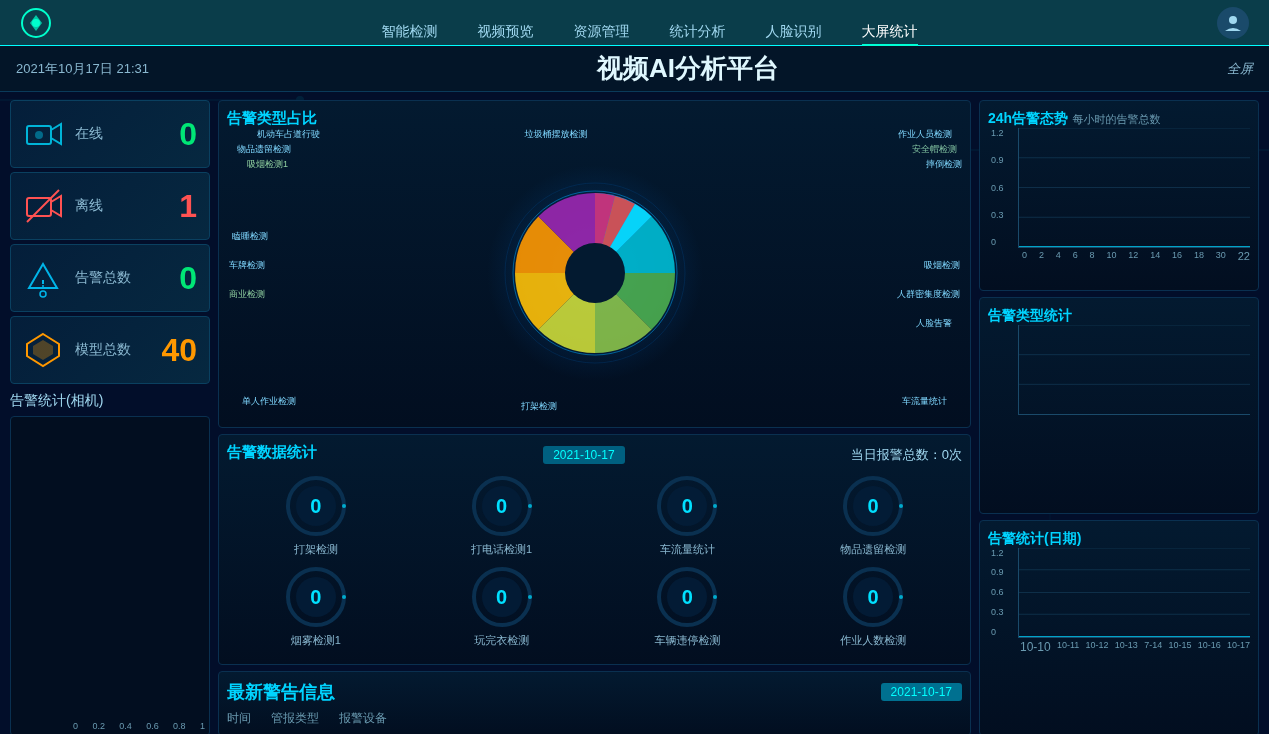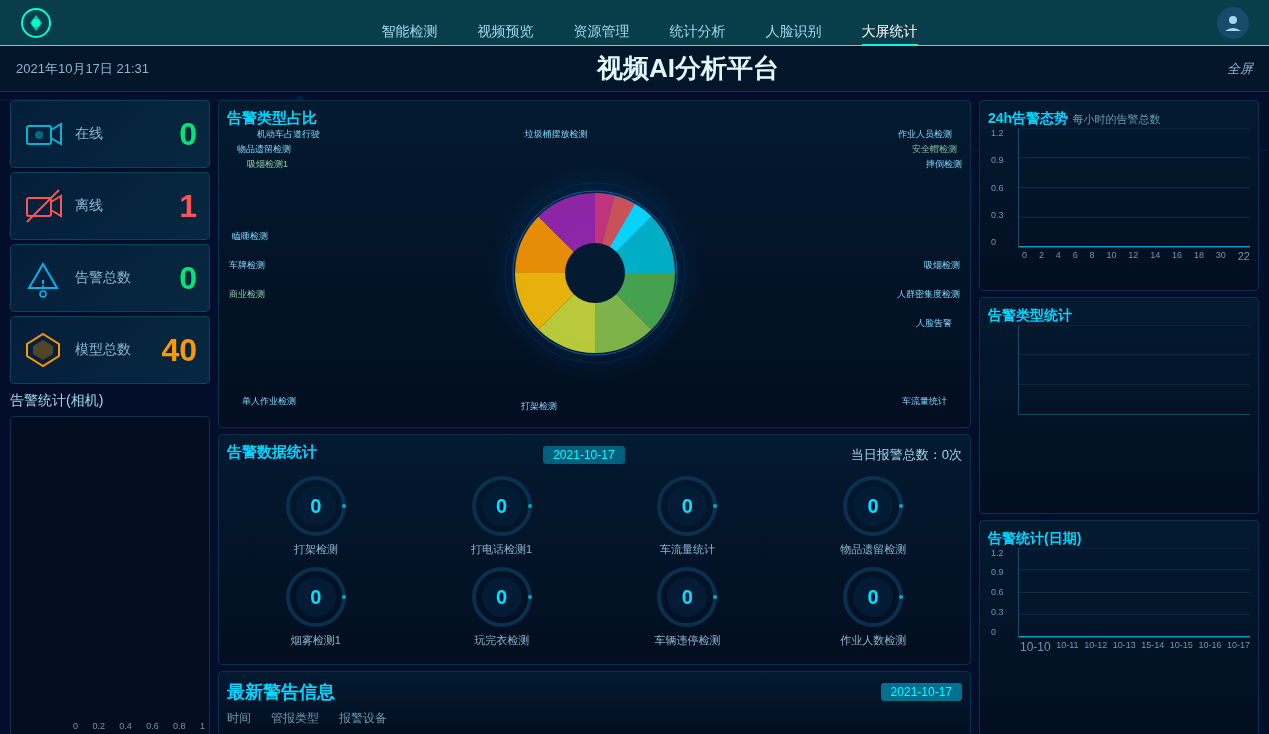--- a/index.html
+++ b/index.html
@@ -668,21 +668,21 @@
 
               <polyline points="0,90 240,90" fill="none" stroke="#00d4ff" stroke-width="1.5"></polyline>
             </svg>
           </div>
 
           <div style="display:flex; justify-content:space-between; padding-left:2px; margin-top:2px;">
             <span style="font-size:12px; color:#6a9ab0;">10-10</span>
             <span style="font-size:9px; color:#6a9ab0;">10-11</span>
             <span style="font-size:9px; color:#6a9ab0;">10-12</span>
             <span style="font-size:9px; color:#6a9ab0;">10-13</span>
-            <span style="font-size:9px; color:#6a9ab0;">15-14</span>
+            <span style="font-size:9px; color:#6a9ab0;">7-14</span>
             <span style="font-size:9px; color:#6a9ab0;">10-15</span>
             <span style="font-size:9px; color:#6a9ab0;">10-16</span>
             <span style="font-size:9px; color:#6a9ab0;">10-17</span>
           </div>
         </div>
       </div>
     </div>
   </div>
 </div>
 

